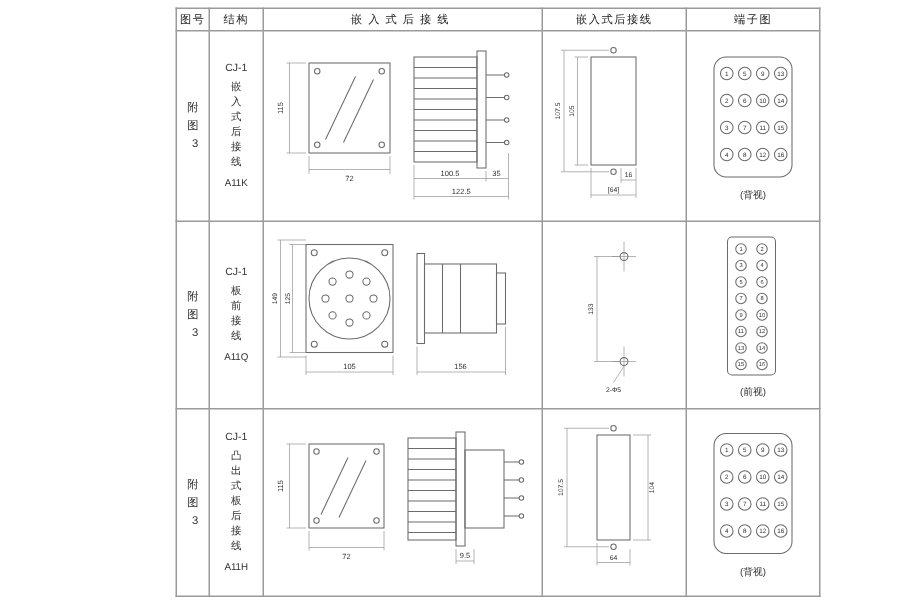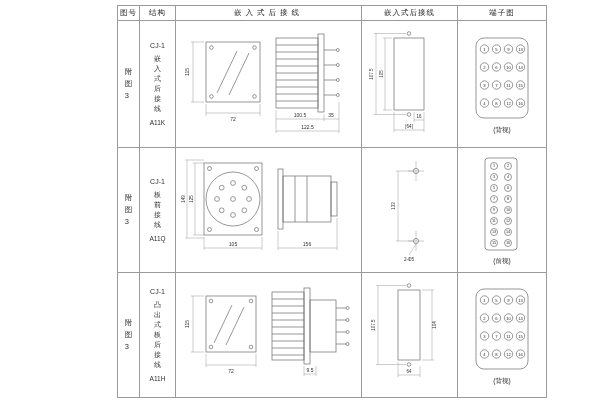--- a/index.html
+++ b/index.html
@@ -7,21 +7,21 @@
   .page{position:relative;width:600px;height:400px;background:#ffffff;
         font-family:"Liberation Sans",sans-serif;color:#2f2f2f}
   table.spec{border-collapse:collapse;margin:5px 0 0 117px;table-layout:fixed}
   .spec th,.spec td{border:1px solid #9a9a9a;padding:0;text-align:center;
         vertical-align:middle;font-weight:normal}
   .spec th{font-size:7.5px;height:14px;letter-spacing:1px;color:#222}
   th.h-outline{letter-spacing:4px}
   col.c-fig{width:22px} col.c-struct{width:36px} col.c-outline{width:185px}
   col.c-mount{width:95px} col.c-term{width:88px}
   tr.r1>td{height:126px} tr.r2>td{height:124px} tr.r3>td{height:124px}
-  .vstack{width:1em;margin:0 auto;word-break:break-all;line-break:anywhere;text-align:left}
+  .vstack{width:1em;margin:0 auto;word-break:break-all;line-break:anywhere;text-align:right}
   .fig-no{font-size:7.5px;line-height:1.6}
   .struct-inner{display:flex;flex-direction:column;align-items:center;gap:5px}
   .model{font-size:7px}
   .desc{font-size:7px;line-height:1.45}
   .code{font-size:6.5px}
   .term-inner{display:flex;flex-direction:column;align-items:center;justify-content:center;gap:2px;height:100%}
   .view-label{font-size:6.5px}
   svg{display:block;margin:0 auto}
   g.st{fill:none;stroke:#6b6b6b;stroke-width:0.7}
   g.dm{fill:none;stroke:#8f8f8f;stroke-width:0.45}

